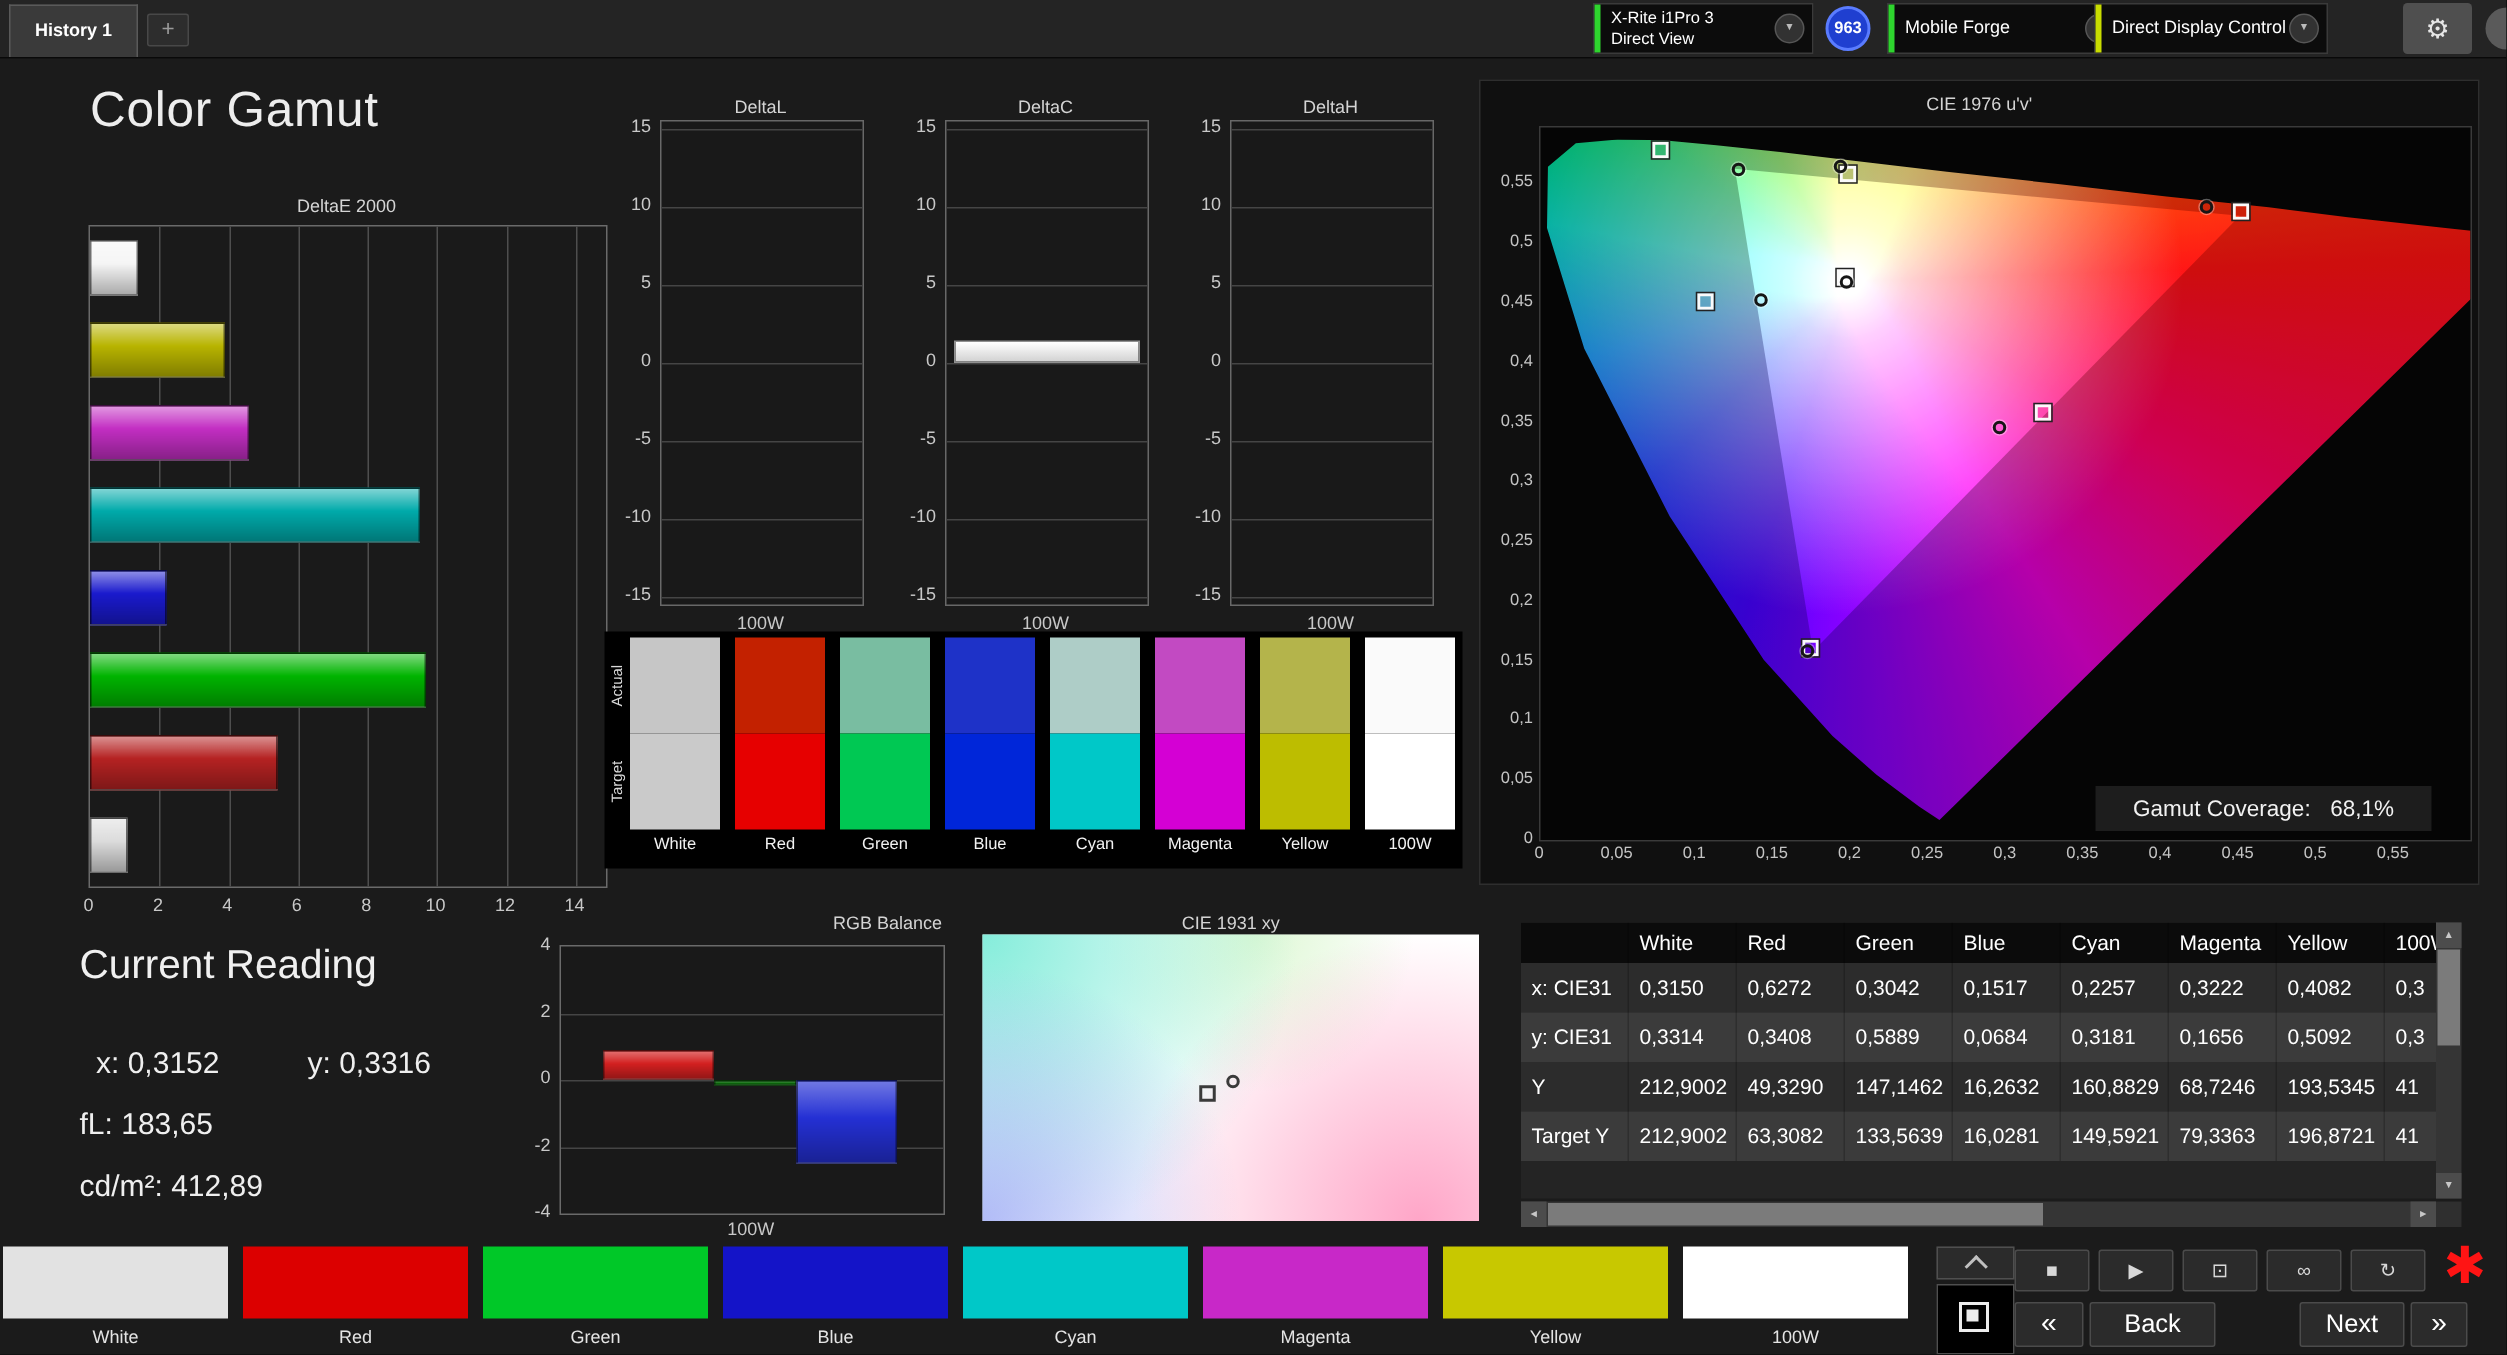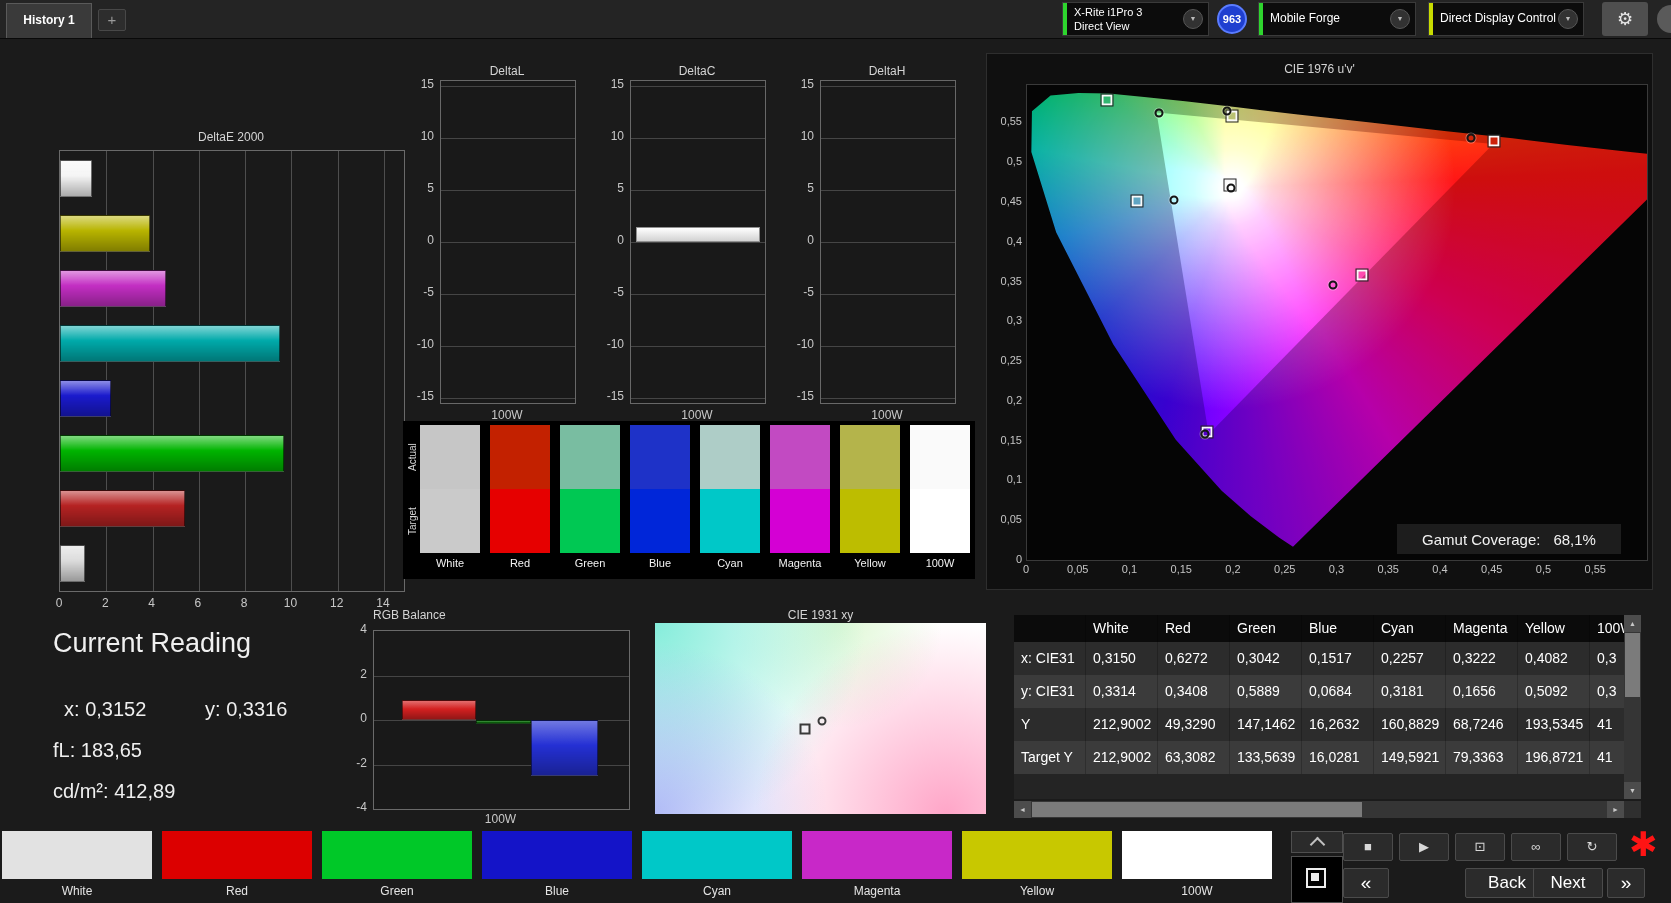--- a/index.html
+++ b/index.html
@@ -81,21 +81,21 @@
   .marker-ci{position:absolute;width:5px;height:5px;border:2px solid #161616;border-radius:50%;box-shadow:0 0 0 1px rgba(255,255,255,.35);transform:translate(-50%,-50%);}
   .marker-sq.dark{border-color:#3a3a3a;outline:none;}
   .marker-ci.dark{border-color:#3a3a3a;box-shadow:none;}
 
   
   .cr-title{position:absolute;left:53px;top:628px;font-size:27px;color:#f0f0f0;text-align:center;}
   .cr-line{position:absolute;font-size:20px;color:#efefef;}
 
   
   #rgb-host{position:absolute;left:339px;top:608px;width:290px;height:216px;}
-  #rgb-host .mini-title{position:absolute;left:34px;top:0;width:255px;text-align:left;font-size:12px;color:#d4d4d4;}
+  #rgb-host .mini-title{position:absolute;left:34px;top:0;width:255px;text-align:right;font-size:12px;color:#d4d4d4;}
   #rgb-plot{position:absolute;left:34px;top:22px;width:255px;height:178px;border:1px solid #6a6a6a;box-sizing:content-box;background:#191919;}
   .rgb-ytick{position:absolute;left:0;width:28px;text-align:right;font-size:12px;color:#c8c8c8;}
   .rgb-bar{position:absolute;border:1px solid rgba(0,0,0,.5);box-sizing:border-box;}
   #rgb-xlabel{position:absolute;left:34px;top:204px;width:255px;text-align:center;font-size:12px;color:#c8c8c8;}
 
   
   #cie1931-title{position:absolute;left:655px;top:608px;width:331px;text-align:center;font-size:12px;color:#d4d4d4;}
   #cie1931-box{position:absolute;left:655px;top:623px;width:331px;height:191px;
      background:
        radial-gradient(circle at 88% 100%, rgba(255,150,190,0.85), rgba(255,150,190,0) 55%),
@@ -165,34 +165,35 @@
     </div>
 
     <div class="dd" style="left:1258px;width:158px;">
       <div class="accent" style="background:#2ed52e;"></div>
       <div class="dd-text one">
         <span>Mobile Forge</span>
       </div>
       <div class="dd-chev">▼</div>
     </div>
 
-    <div class="dd" style="left:1428px;width:156px;">
+    <div class="dd" style="left:1396px;width:156px;">
       <div class="accent" style="background:#c8dc00;"></div>
       <div class="dd-text one">
         <span>Direct Display Control</span>
       </div>
       <div class="dd-chev">▼</div>
     </div>
 
     <div class="gear-btn">
       <span>⚙</span>
     </div>
     <div class="partial-btn"></div>
   </div>
 
+  <div class="page-title">Color Gamut</div>
 
   <div class="chart-title" style="left:59px;top:130px;width:344px;">DeltaE 2000</div>
   <div id="deltae-plot">
       <div class="vgrid" style="left: 46.2857px;"></div>
       <div class="vgrid" style="left: 92.5714px;"></div>
       <div class="vgrid" style="left: 138.857px;"></div>
       <div class="vgrid" style="left: 185.143px;"></div>
       <div class="vgrid" style="left: 231.429px;"></div>
       <div class="vgrid" style="left: 277.714px;"></div>
       <div class="vgrid" style="left: 324px;"></div>
@@ -528,19 +529,19 @@
 
   <div id="transport">
       <div class="tp-btn" style="left: 0px;">■</div>
       <div class="tp-btn" style="left: 56px;">▶</div>
       <div class="tp-btn" style="left: 112px;">⊡</div>
       <div class="tp-btn" style="left: 168px;">∞</div>
       <div class="tp-btn" style="left: 224px;">↻</div>
     </div>
 
   <div class="nav-btn" style="left:1343px;width:46px;font-size:19px;">«</div>
-  <div class="nav-btn" style="left:1465px;width:84px;">Back</div>
+  <div class="nav-btn" style="left:1393px;width:84px;">Back</div>
   <div class="nav-btn" style="left:1533px;width:70px;">Next</div>
   <div class="nav-btn" style="left:1607px;width:38px;font-size:19px;">»</div>
 
   <div class="alert">✱</div>
 
 </div>
 
 </body></html>

